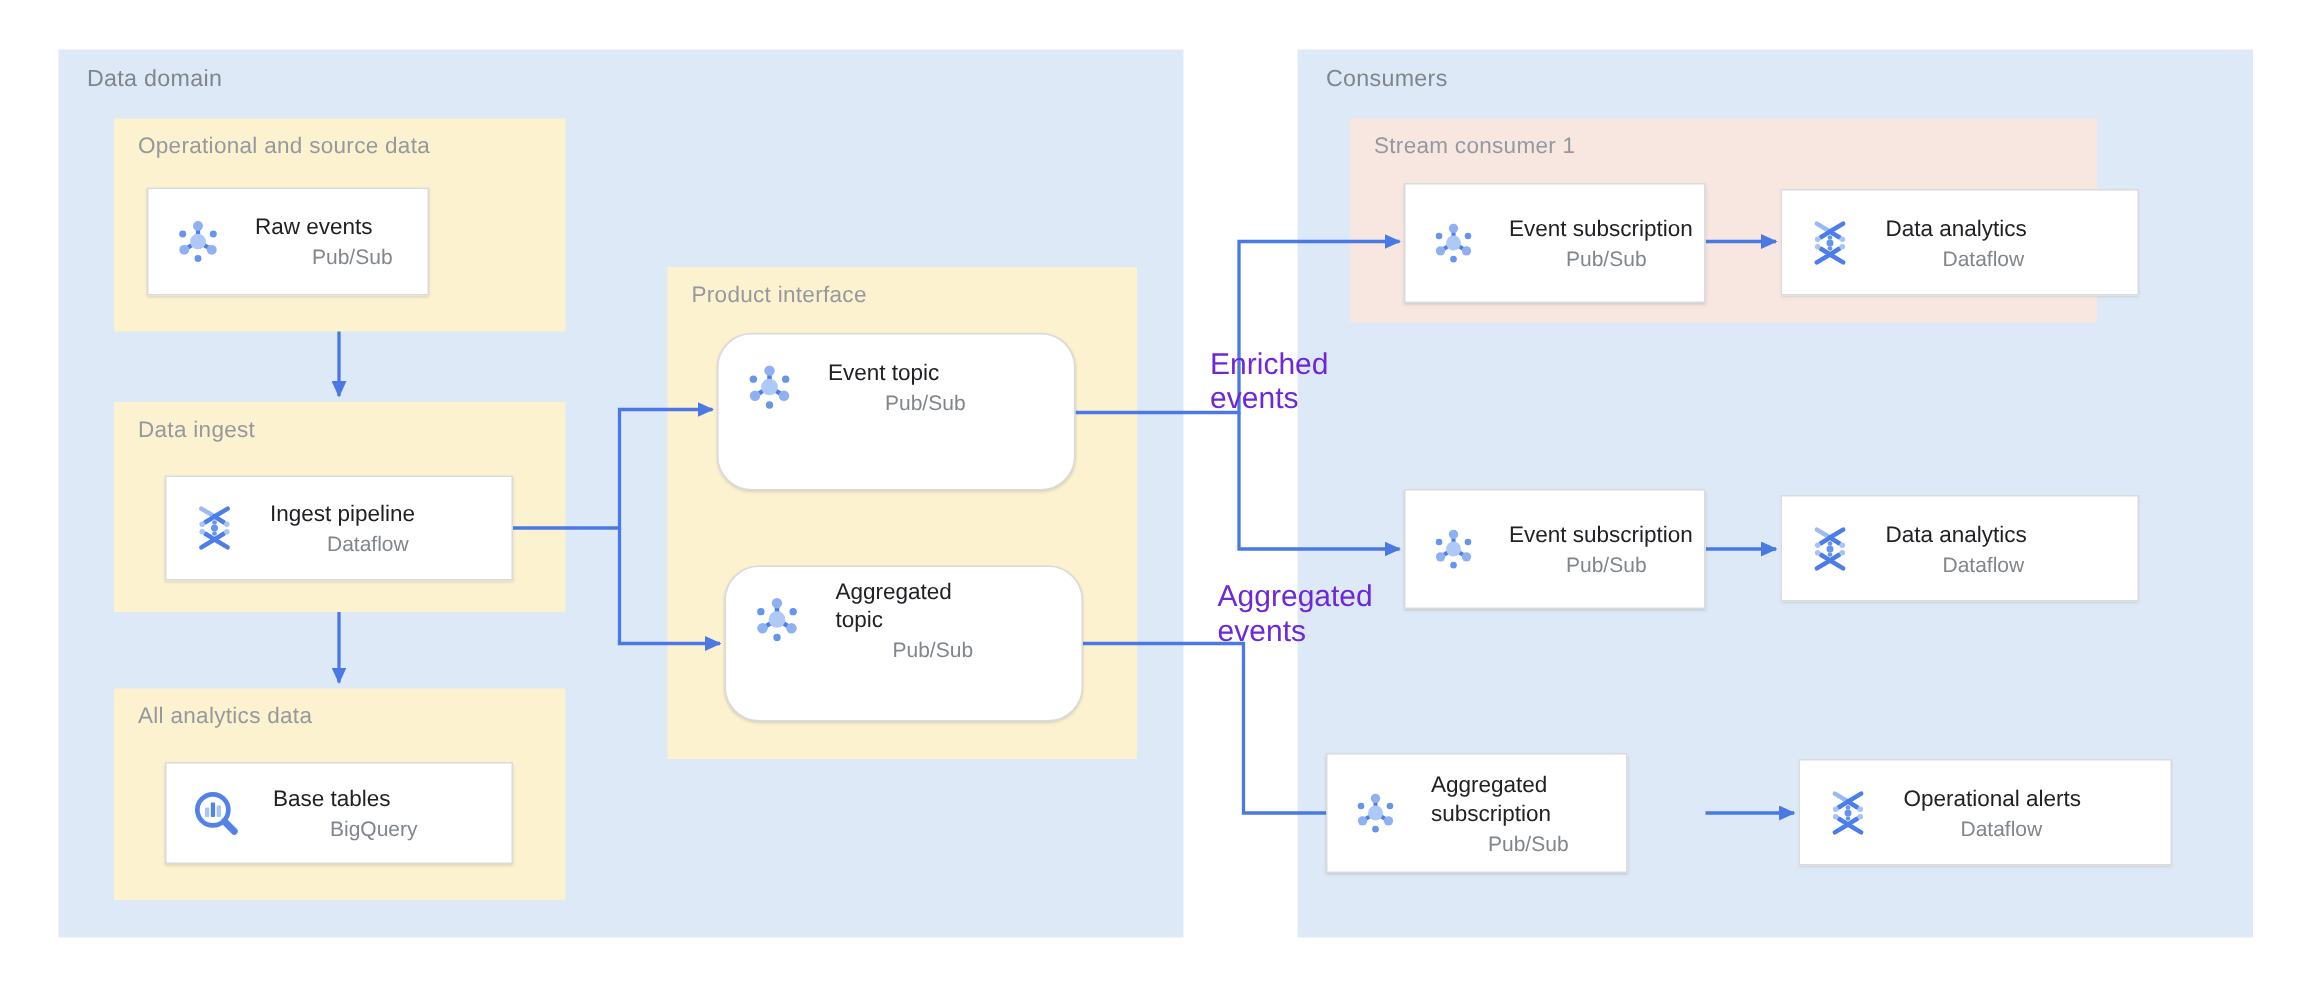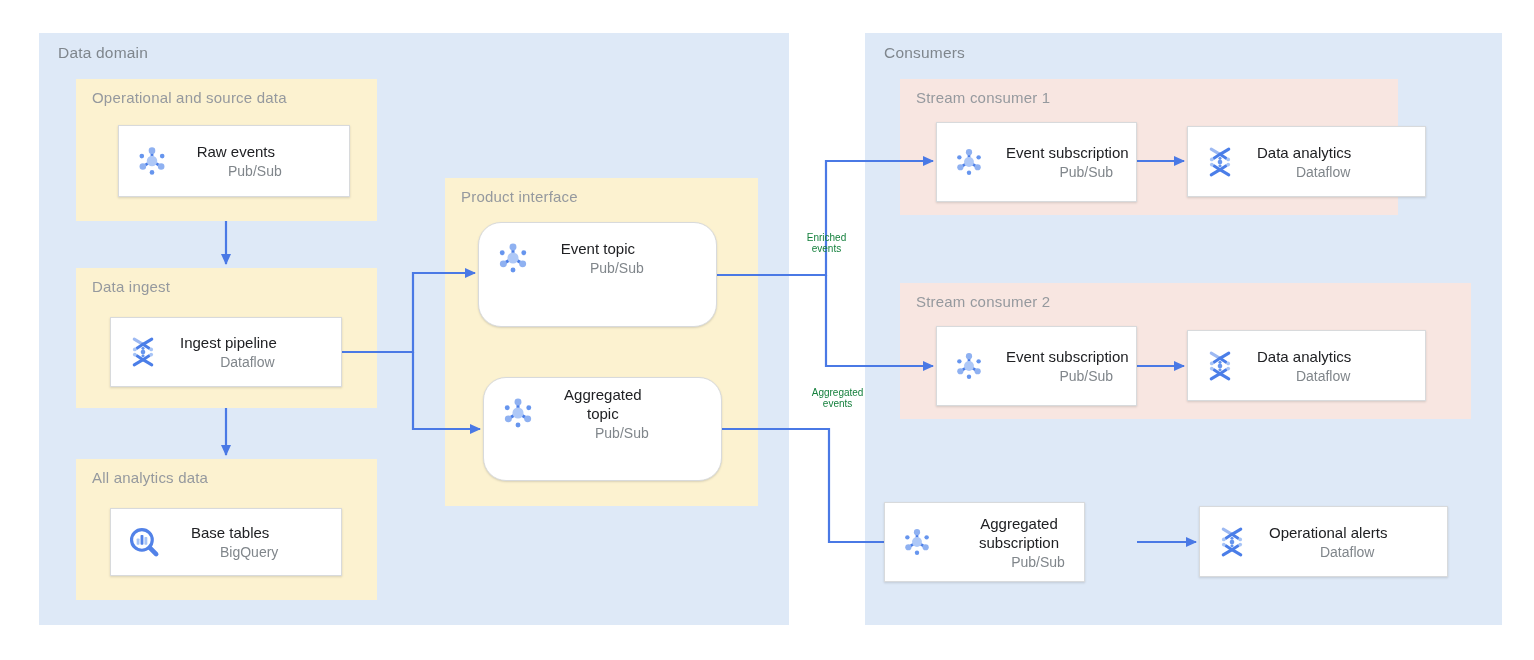--- a/index.html
+++ b/index.html
@@ -1,37 +1,37 @@
 <!DOCTYPE html>
 <html><head>
 <meta charset="utf-8">
 <style>
   html,body{margin:0;padding:0;background:#ffffff;}
   body{font-family:"Liberation Sans","DejaVu Sans",sans-serif;-webkit-font-smoothing:antialiased;}
-  #stage{position:relative;width:1534px;height:660px;background:#ffffff;overflow:hidden;text-align:center;}
+  #stage{position:relative;width:1534px;height:660px;background:#ffffff;overflow:hidden;}
 
   .panel{position:absolute;background:#dee9f7;}
   .panel-label{position:absolute;left:19px;top:11px;font-size:15.5px;color:#7f868d;letter-spacing:.2px;}
 
   .group{position:absolute;}
   .group.yellow{background:#fcf2d0;}
   .group.pink{background:#f8e6e1;}
   .group-label{position:absolute;left:16px;top:10px;font-size:15px;color:#95999e;letter-spacing:.2px;}
 
   .card{position:absolute;background:#ffffff;border:1px solid #d8dadc;box-sizing:border-box;
         box-shadow:0 1px 2px rgba(60,64,67,.18);display:flex;align-items:center;}
   .card .icon{flex:0 0 auto;margin-left:15px;}
   .ctext{margin-left:20px;min-width:0;}
   .ctitle{font-size:15px;color:#202124;line-height:19px;}
   .csub{font-size:14px;color:#80868b;line-height:18px;margin-top:1px;margin-left:38px;}
 
   .card.topic{flex-direction:row;align-items:stretch;border-radius:23px;}
   .card.topic .row{display:flex;align-items:center;height:62px;margin-top:4px;}
   .card.topic .divider{height:1px;background:#dadce0;margin:2px 10px 0 76px;}
-  .card.topic .note{font-size:10px;color:#15803d;margin:9px 10px 0 77px;}
+  .card.topic .note{font-size:20px;color:#6d28d9;margin:9px 10px 0 77px;}
 
   .i38{width:38px;height:38px;}
   .i34{width:34px;height:34px;}
   .i36{width:36px;height:36px;}
 
   svg.connectors{position:absolute;left:0;top:0;pointer-events:none;}
 </style>
 </head>
 <body>
 
@@ -98,23 +98,20 @@
   <div class="group yellow" style="left:76px;top:459px;width:301px;height:141px">
     <div class="group-label">All analytics data</div>
   </div>
   <div class="group yellow" style="left:445px;top:178px;width:313px;height:328px">
     <div class="group-label">Product interface</div>
   </div>
 
   <div class="group pink" style="left:900px;top:79px;width:498px;height:136px">
     <div class="group-label">Stream consumer 1</div>
   </div>
-  <div class="group pink" style="left:900px;top:283px;width:571px;height:136px">
-    <div class="group-label">Stream consumer 2</div>
-  </div>
 
   <svg class="connectors" width="1534" height="660">
     <defs>
       <marker id="arrow" markerUnits="userSpaceOnUse" markerWidth="11" markerHeight="10" refX="10" refY="5" orient="auto">
         <path d="M0,0 L11,5 L0,10 z" fill="#4a79e5"></path>
       </marker>
     </defs>
     <g stroke="#4a79e5" stroke-width="2.2" fill="none">
       <path d="M226,221 L226,264" marker-end="url(#arrow)"></path>
       <path d="M226,408 L226,455" marker-end="url(#arrow)"></path>
@@ -122,21 +119,21 @@
       <path d="M413,352 L413,429 L480,429" marker-end="url(#arrow)"></path>
       <path d="M717,275 L826,275 L826,161 L933,161" marker-end="url(#arrow)"></path>
       <path d="M826,275 L826,366 L933,366" marker-end="url(#arrow)"></path>
       <path d="M722,429 L829,429 L829,542 L933,542" marker-end="url(#arrow)"></path>
       <path d="M1137,161 L1184,161" marker-end="url(#arrow)"></path>
       <path d="M1137,366 L1184,366" marker-end="url(#arrow)"></path>
       <path d="M1137,542 L1196,542" marker-end="url(#arrow)"></path>
     </g>
   </svg>
 
-  <div class="card" style="left:118px;top:125px;width:232px;height:72px">
+  <div class="card" style="left:98px;top:125px;width:188px;height:72px">
     <svg class="icon i36">
         <use href="#sym-pubsub"></use>
       </svg>
     <div class="ctext">
       <div class="ctitle">Raw events</div>
       <div class="csub">Pub/Sub</div>
     </div>
   </div>
 
   <div class="card" style="left:110px;top:317px;width:232px;height:70px">

